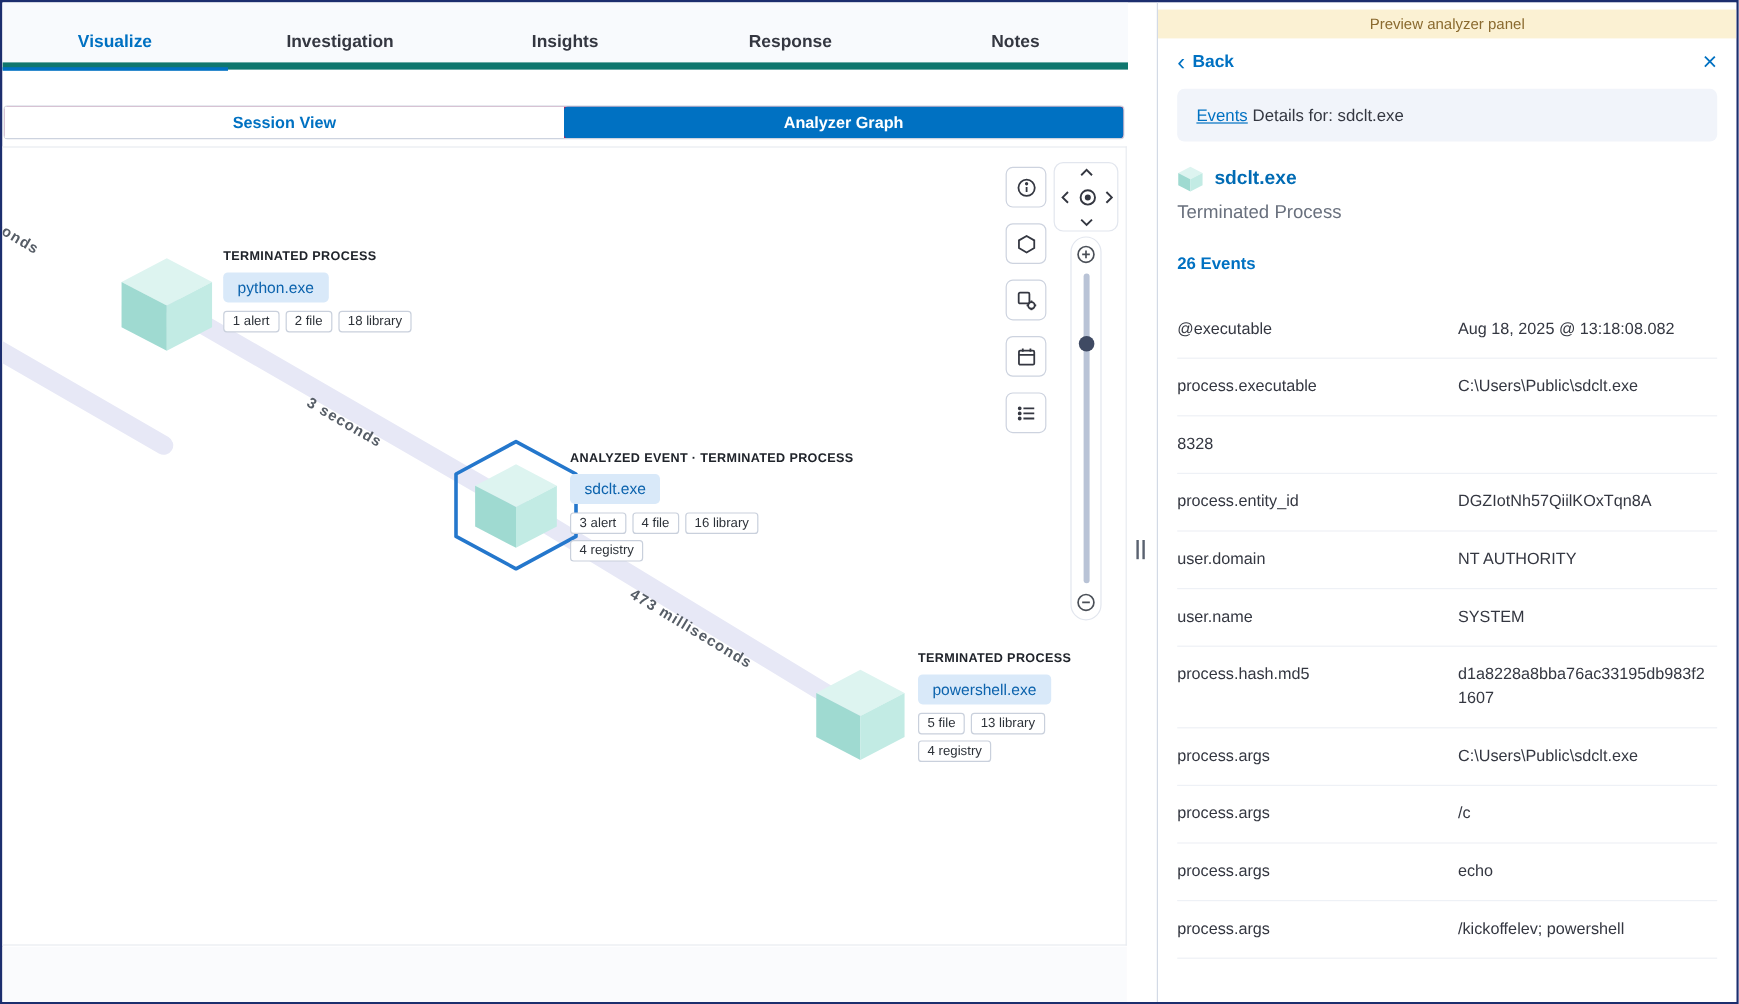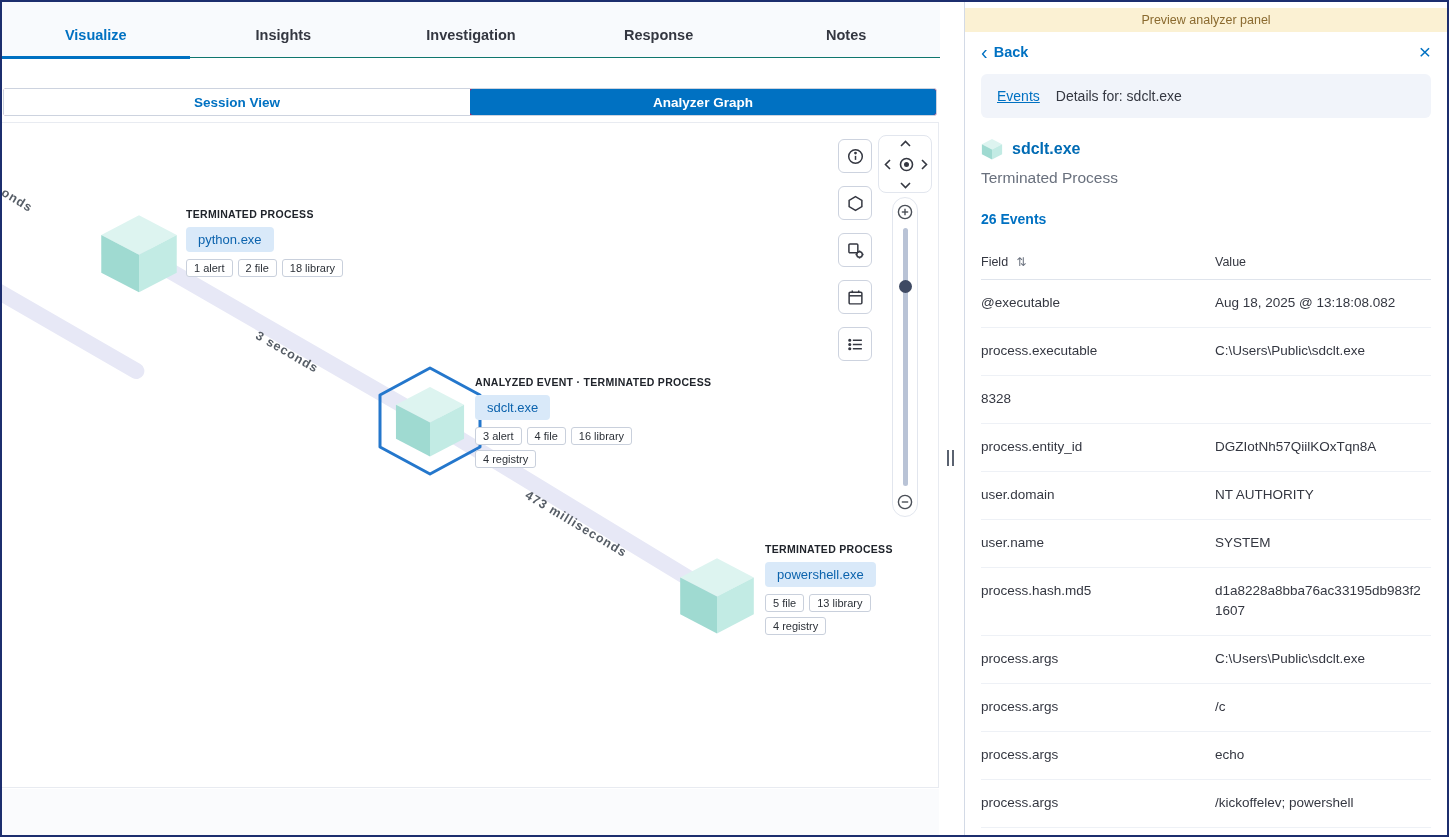--- a/index.html
+++ b/index.html
@@ -1,21 +1,21 @@
 <!DOCTYPE html>
 <html><head>
 <meta charset="utf-8">
 <style>
   * { margin:0; padding:0; box-sizing:border-box; }
   html,body { width:1449px; height:837px; font-family:"Liberation Sans", sans-serif; background:#fff; }
   .app { position:relative; width:1449px; height:837px; border:2px solid #1c2e6e; background:#fff; overflow:hidden; }
 
   
   .left { position:absolute; left:0; top:0; width:938px; height:100%; background:#fff; }
-  .tophead { position:absolute; left:0; top:0; width:938px; height:56px; background:#f8fafd; border-bottom:1px solid #0f766e; }
+  .tophead { position:absolute; left:0; top:0; width:938px; height:56px; background:#f8fafd; border-bottom:6px solid #0f766e; }
   .tabbar { position:absolute; left:0; top:10px; width:938px; height:46px; display:flex; }
   .tab { flex:1; display:flex; align-items:center; justify-content:center; font-size:14.5px; font-weight:600; color:#343741; cursor:pointer; position:relative; }
   .tab.active { color:#0071c2; }
   .tab.active::after { content:""; position:absolute; left:0; right:0; bottom:-1px; height:3px; background:#0071c2; }
 
   .toggle { position:absolute; left:1px; top:86px; width:934px; height:28px; display:flex; border:1px solid #cdd3df; border-radius:3px; background:#be185d; }
   .toggle-cell { flex:1; display:flex; align-items:center; justify-content:center; font-size:13.5px; font-weight:600; cursor:pointer; }
   .toggle-cell.session { color:#0071c2; background:#fff; }
   .toggle-cell.analyzer { color:#fff; background:#0071c2; border-radius:3px; }
 
@@ -50,21 +50,21 @@
   .resizer { position:absolute; left:7px; top:448px; width:10px; height:16px; display:flex; gap:3px; cursor:col-resize; }
   .resizer i { display:block; width:2px; height:16px; background:#5a6270; }
 
   
   .panel { position:absolute; left:962px; top:0; right:0; bottom:0; background:#fff; border-left:1px solid #d3dae6; overflow:hidden; }
   .banner { margin-top:6px; height:24px; background:#fbf1d3; color:#8a6a2f; font-size:12.5px; display:flex; align-items:center; justify-content:center; }
   .phead { display:flex; align-items:center; justify-content:space-between; padding:10px 16px 6px 16px; }
   .back { display:flex; align-items:center; gap:6px; color:#0071c2; font-size:14.5px; font-weight:600; cursor:pointer; }
   .back .chev { font-size:20px; line-height:14px; font-weight:400; }
   .close { color:#0071c2; font-size:21px; line-height:20px; cursor:pointer; }
-  .crumbbar { margin:6px 16px 0 16px; height:44px; background:#f1f4fa; border-radius:6px; display:flex; align-items:center; gap:16px; padding:0 16px; }
+  .crumbbar { margin:6px 16px 0 16px; height:44px; background:#f1f4fa; border-radius:6px; display:flex; align-items:center; gap:4px; padding:0 16px; }
   .crumb-events { color:#0071c2; font-size:14px; text-decoration:underline; cursor:pointer; }
   .crumb-details { color:#343741; font-size:14px; }
   .titleblock { padding:20px 16px 0 16px; }
   .trowname { display:flex; align-items:center; gap:9px; }
   .ptitle { color:#006bb4; font-size:16px; font-weight:700; cursor:pointer; }
   .psub { margin-top:9px; color:#69707d; font-size:15.5px; }
   .pevents { margin-top:24px; color:#0071c2; font-size:14px; font-weight:600; cursor:pointer; }
 
   .ftable { margin:24px 16px 0 16px; }
   .thead { display:grid; grid-template-columns:234px 1fr; padding:4px 0 10px 0; border-bottom:1px solid #dfe4ec; font-size:12.5px; color:#343741; }
@@ -75,22 +75,22 @@
 </style>
 </head>
 <body>
 
 <div class="app">
 
   <div class="left">
     <div class="tophead">
       <div class="tabbar">
         <div class="tab active">Visualize</div>
+        <div class="tab">Investigation</div>
         <div class="tab">Insights</div>
-        <div class="tab">Investigation</div>
         <div class="tab">Response</div>
         <div class="tab">Notes</div>
       </div>
     </div>
 
     <div class="toggle">
       <div class="toggle-cell session">Session View</div>
       <div class="toggle-cell analyzer">Analyzer Graph</div>
     </div>
 
@@ -278,27 +278,20 @@
           <polygon points="4,28 50,52 50,98 4,74" fill="#9fdad1"></polygon>
           <polygon points="96,28 50,52 50,98 96,74" fill="#c2ebe4"></polygon>
         </svg>
         <span class="ptitle">sdclt.exe</span>
       </div>
       <div class="psub">Terminated Process</div>
       <div class="pevents">26 Events</div>
     </div>
 
     <div class="ftable">
-      <div class="thead">
-        <div>
-          <span>Field</span>
-          <span class="sort">⇅</span>
-        </div>
-        <div>Value</div>
-      </div>
       <div>
           <div class="trow">
             <div class="tc tf">@executable</div>
             <div class="tc tv">Aug 18, 2025 @ 13:18:08.082</div>
           </div>
           <div class="trow">
             <div class="tc tf">process.executable</div>
             <div class="tc tv">C:\Users\Public\sdclt.exe</div>
           </div>
           <div class="trow">

